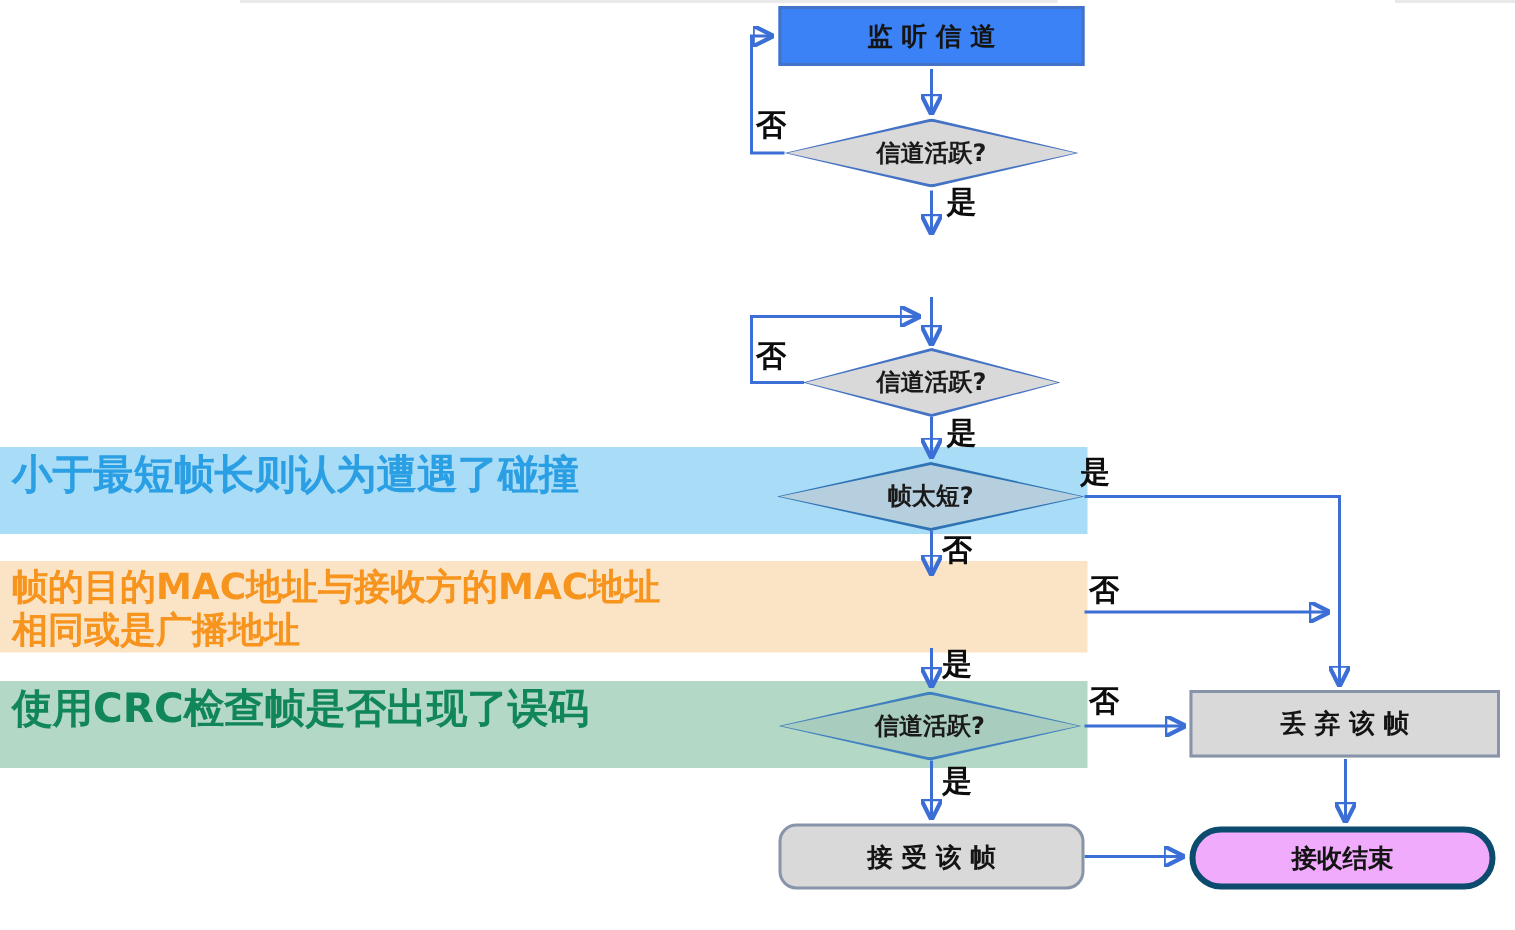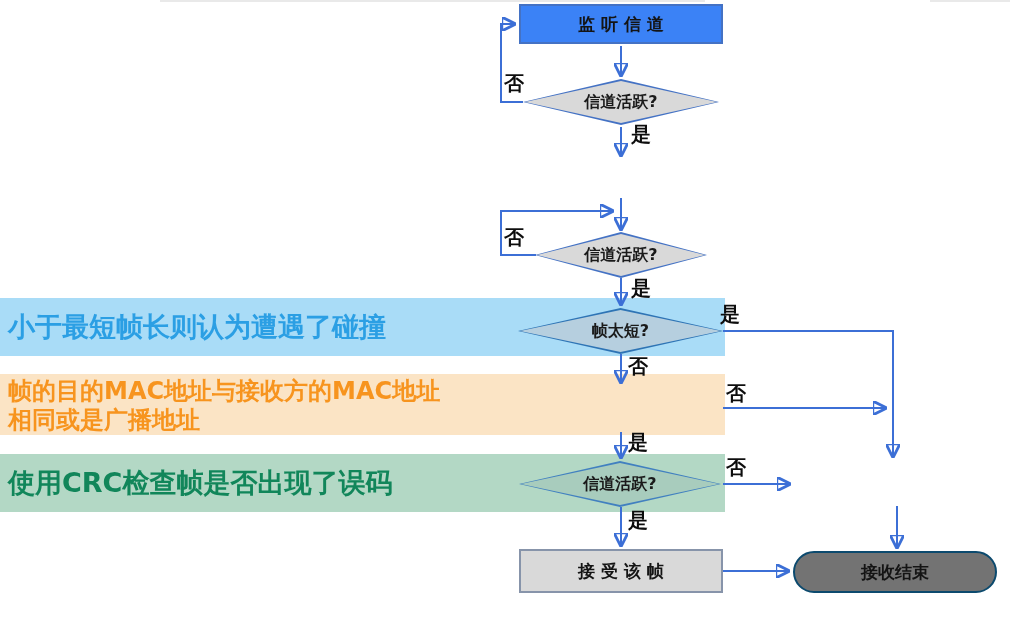--- a/index.html
+++ b/index.html
@@ -4,39 +4,39 @@
 <style>
   html,body{margin:0;padding:0;background:#ffffff;}
   .stage{
     position:relative;width:1010px;height:620px;background:#ffffff;overflow:hidden;
     font-family:"DejaVu Sans","Liberation Sans",sans-serif;color:#111;
   }
   
   .remnant{position:absolute;top:0;height:2px;background:#cfcfcf;opacity:.45;}
 
   
-  .band{position:absolute;left:0;width:725px;display:flex;align-items:center;box-sizing:border-box;}
+  .band{position:absolute;left:0;width:725px;display:flex;align-items:flex-start;box-sizing:border-box;}
   .band-blue{top:298px;height:58px;background:#a9dcf7;}
   .band-orange{top:374px;height:61px;background:#fbe4c5;align-items:flex-start;padding-top:3px;}
   .band-green{top:454px;height:58px;background:#b3d8c5;}
   .band-text{padding-left:8px;font-weight:bold;white-space:nowrap;}
   .band-blue .band-text{font-size:27px;color:#2b9fe4;}
   .band-orange .band-text{font-size:24px;color:#f7941e;line-height:29px;}
   .band-green .band-text{font-size:27px;color:#11865a;}
 
   
   svg.connectors{position:absolute;left:0;top:0;z-index:2;}
   svg.connectors path{stroke:#3c6fd6;stroke-width:2;fill:none;}
 
   
   .node{position:absolute;z-index:3;display:flex;align-items:center;justify-content:center;
         box-sizing:border-box;font-weight:bold;font-size:17px;color:#141414;text-align:center;}
   .rect-blue{background:#3b82f6;border:2px solid #4472c4;}
   .rect-gray{background:#d9d9d9;border:2px solid #8794aa;}
-  .stadium{background:#737373;border:2px solid #0c4a6e;border-radius:22px;}
+  .stadium{background:#f0abfc;border:4px solid #0c4a6e;border-radius:22px;}
 
   .diamond{position:absolute;z-index:3;}
   .d-border,.d-fill{position:absolute;clip-path:polygon(50% 0,100% 50%,50% 100%,0 50%);}
   .d-border{inset:0;}
   .d-fill{inset:2px;}
   .dm-gray  .d-border{background:#4472c4;} .dm-gray  .d-fill{background:#d9d9d9;}
   .dm-blue  .d-border{background:#2e74b5;} .dm-blue  .d-fill{background:#b6cfdf;}
   .dm-tan   .d-border{background:#8c7290;} .dm-tan   .d-fill{background:#e9cfae;}
   .dm-green .d-border{background:#4180c0;} .dm-green .d-fill{background:#a8ccbd;}
   .d-label{position:absolute;inset:0;display:flex;align-items:center;justify-content:center;
@@ -111,24 +111,27 @@
     <span class="d-label">帧太短?</span>
   </div>
 
 
   <div class="diamond dm-green" style="left:519px;top:461px;width:202px;height:46px;">
     <div class="d-border"></div>
     <div class="d-fill"></div>
     <span class="d-label">信道活跃?</span>
   </div>
 
-  <div class="node rect-gray" style="left:519px;top:549px;width:204px;height:44px;">
+  <div class="node rect-gray" style="left:519px;top:549px;width:204px;height:44px;border-radius:12px;">
     <span>接 受 该 帧</span>
   </div>
 
+  <div class="node rect-gray" style="left:793px;top:460px;width:207px;height:45px;">
+    <span>丢 弃 该 帧</span>
+  </div>
 
   <div class="node stadium" style="left:793px;top:551px;width:204px;height:42px;">
     <span>接收结束</span>
   </div>
 
   <span class="elabel" style="left:504px;top:73px;">否</span>
   <span class="elabel" style="left:631px;top:124px;">是</span>
   <span class="elabel" style="left:504px;top:227px;">否</span>
   <span class="elabel" style="left:631px;top:278px;">是</span>
   <span class="elabel" style="left:720px;top:304px;">是</span>

